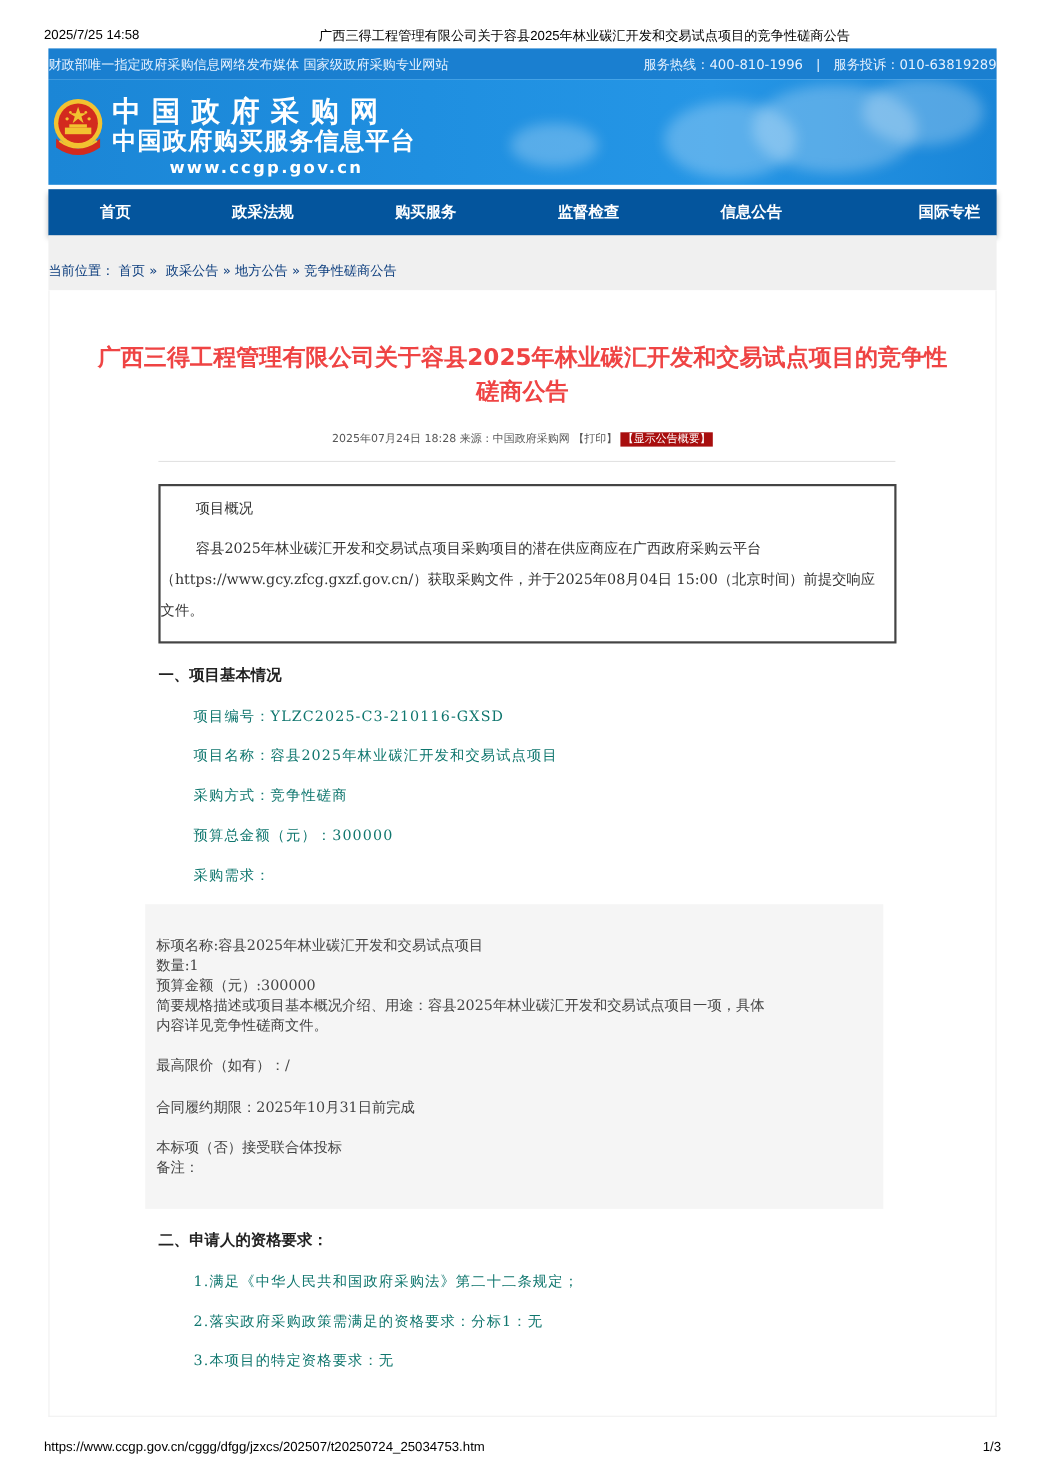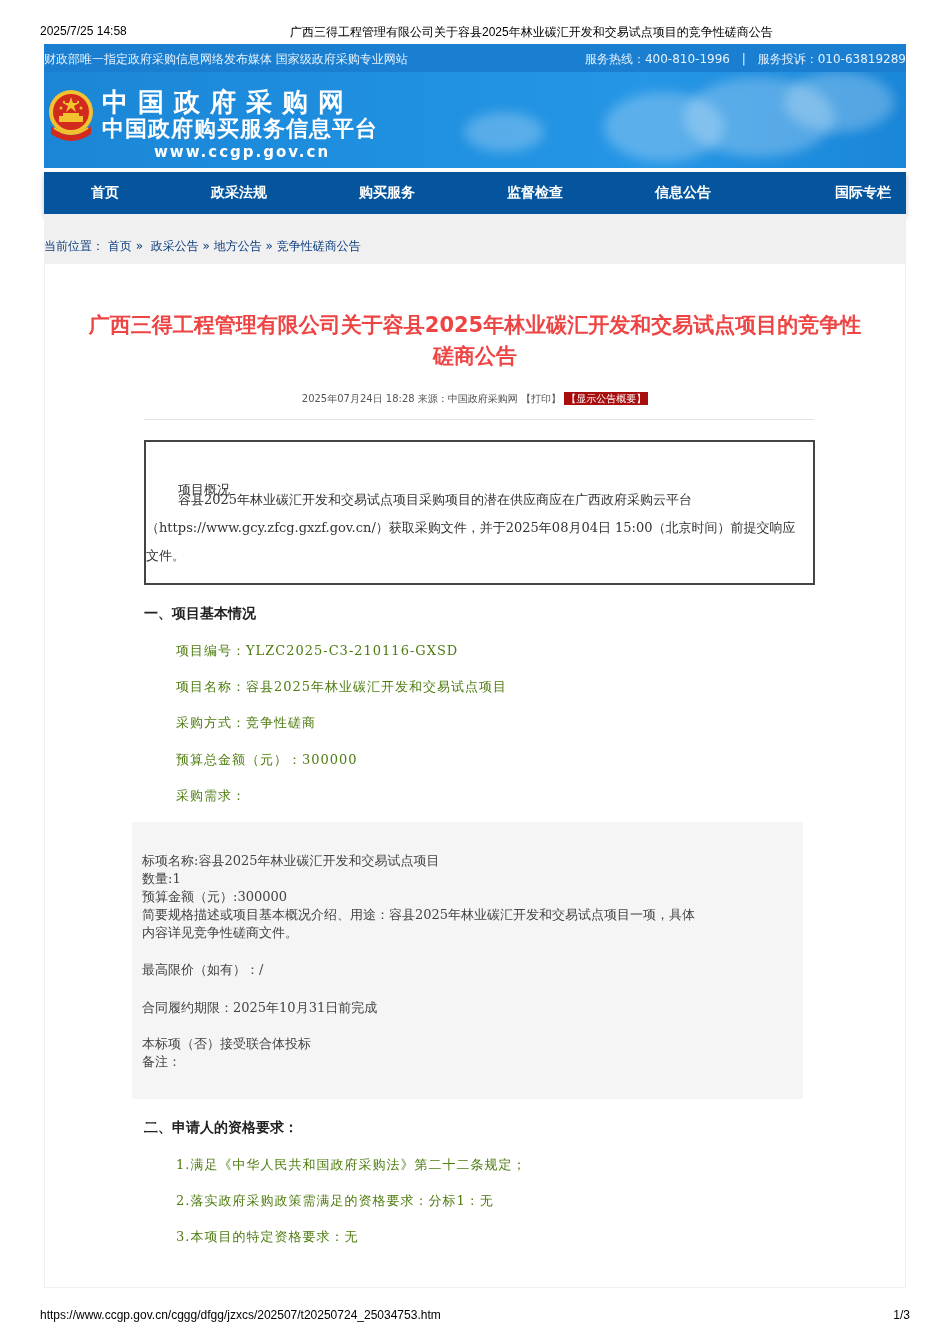--- a/index.html
+++ b/index.html
@@ -34,25 +34,25 @@
   .content { position: absolute; top: 264px; left: 44px; width: 862px; height: 1024px; border: 1px solid #f0f0f0; border-top: none; background: #fff; }
 
   .title { position: absolute; top: 310px; left: 44px; width: 862px; text-align: center; font-size: 21px; font-weight: bold; color: #ef4444; line-height: 31px; }
 
   .meta { position: absolute; top: 392px; left: 0; width: 950px; text-align: center; font-size: 10px; color: #555; }
   .meta .summary-btn { background: #a80e0e; color: #fff; padding: 1px 2px; cursor: pointer; }
   .meta .print-link { cursor: pointer; }
   .hr { position: absolute; top: 419px; left: 144px; width: 670px; height: 1px; background: #e2e2e2; }
 
   .overview-box { position: absolute; top: 440px; left: 144px; width: 671px; height: 145px; border: 2px solid #444; font-family: "DejaVu Serif", "Liberation Serif", serif; font-size: 13px; color: #333; }
-  .overview-box .h { position: absolute; left: 32px; top: 11px; margin-top: 28px; }
+  .overview-box .h { position: absolute; left: 32px; top: 11px; }
   .overview-box .p { position: absolute; left: 0; top: 44px; width: 660px; line-height: 28px; text-indent: 32px; }
 
   .section-h { position: absolute; left: 144px; font-size: 14px; font-weight: bold; color: #222; }
-  .line { position: absolute; left: 176px; font-family: "DejaVu Serif", "Liberation Serif", serif; font-size: 13px; color: #4d7c0f; letter-spacing: 1px; }
+  .line { position: absolute; left: 176px; font-family: "DejaVu Serif", "Liberation Serif", serif; font-size: 13px; color: #0f766e; letter-spacing: 1px; }
 
   .pre-box { position: absolute; top: 822px; left: 132px; width: 671px; height: 277px; background: #f5f5f5; font-family: "DejaVu Serif", "Liberation Serif", serif; font-size: 13px; color: #444; }
   .pre-box .row { position: absolute; left: 10px; line-height: 18px; }
 
   .print-footer { position: absolute; top: 1308px; left: 0; width: 950px; font-size: 12px; color: #000; font-family: "Liberation Sans", sans-serif; }
   .print-footer .url { position: absolute; left: 40px; }
   .print-footer .pg { position: absolute; right: 40px; }
 </style>
 </head>
 <body>

